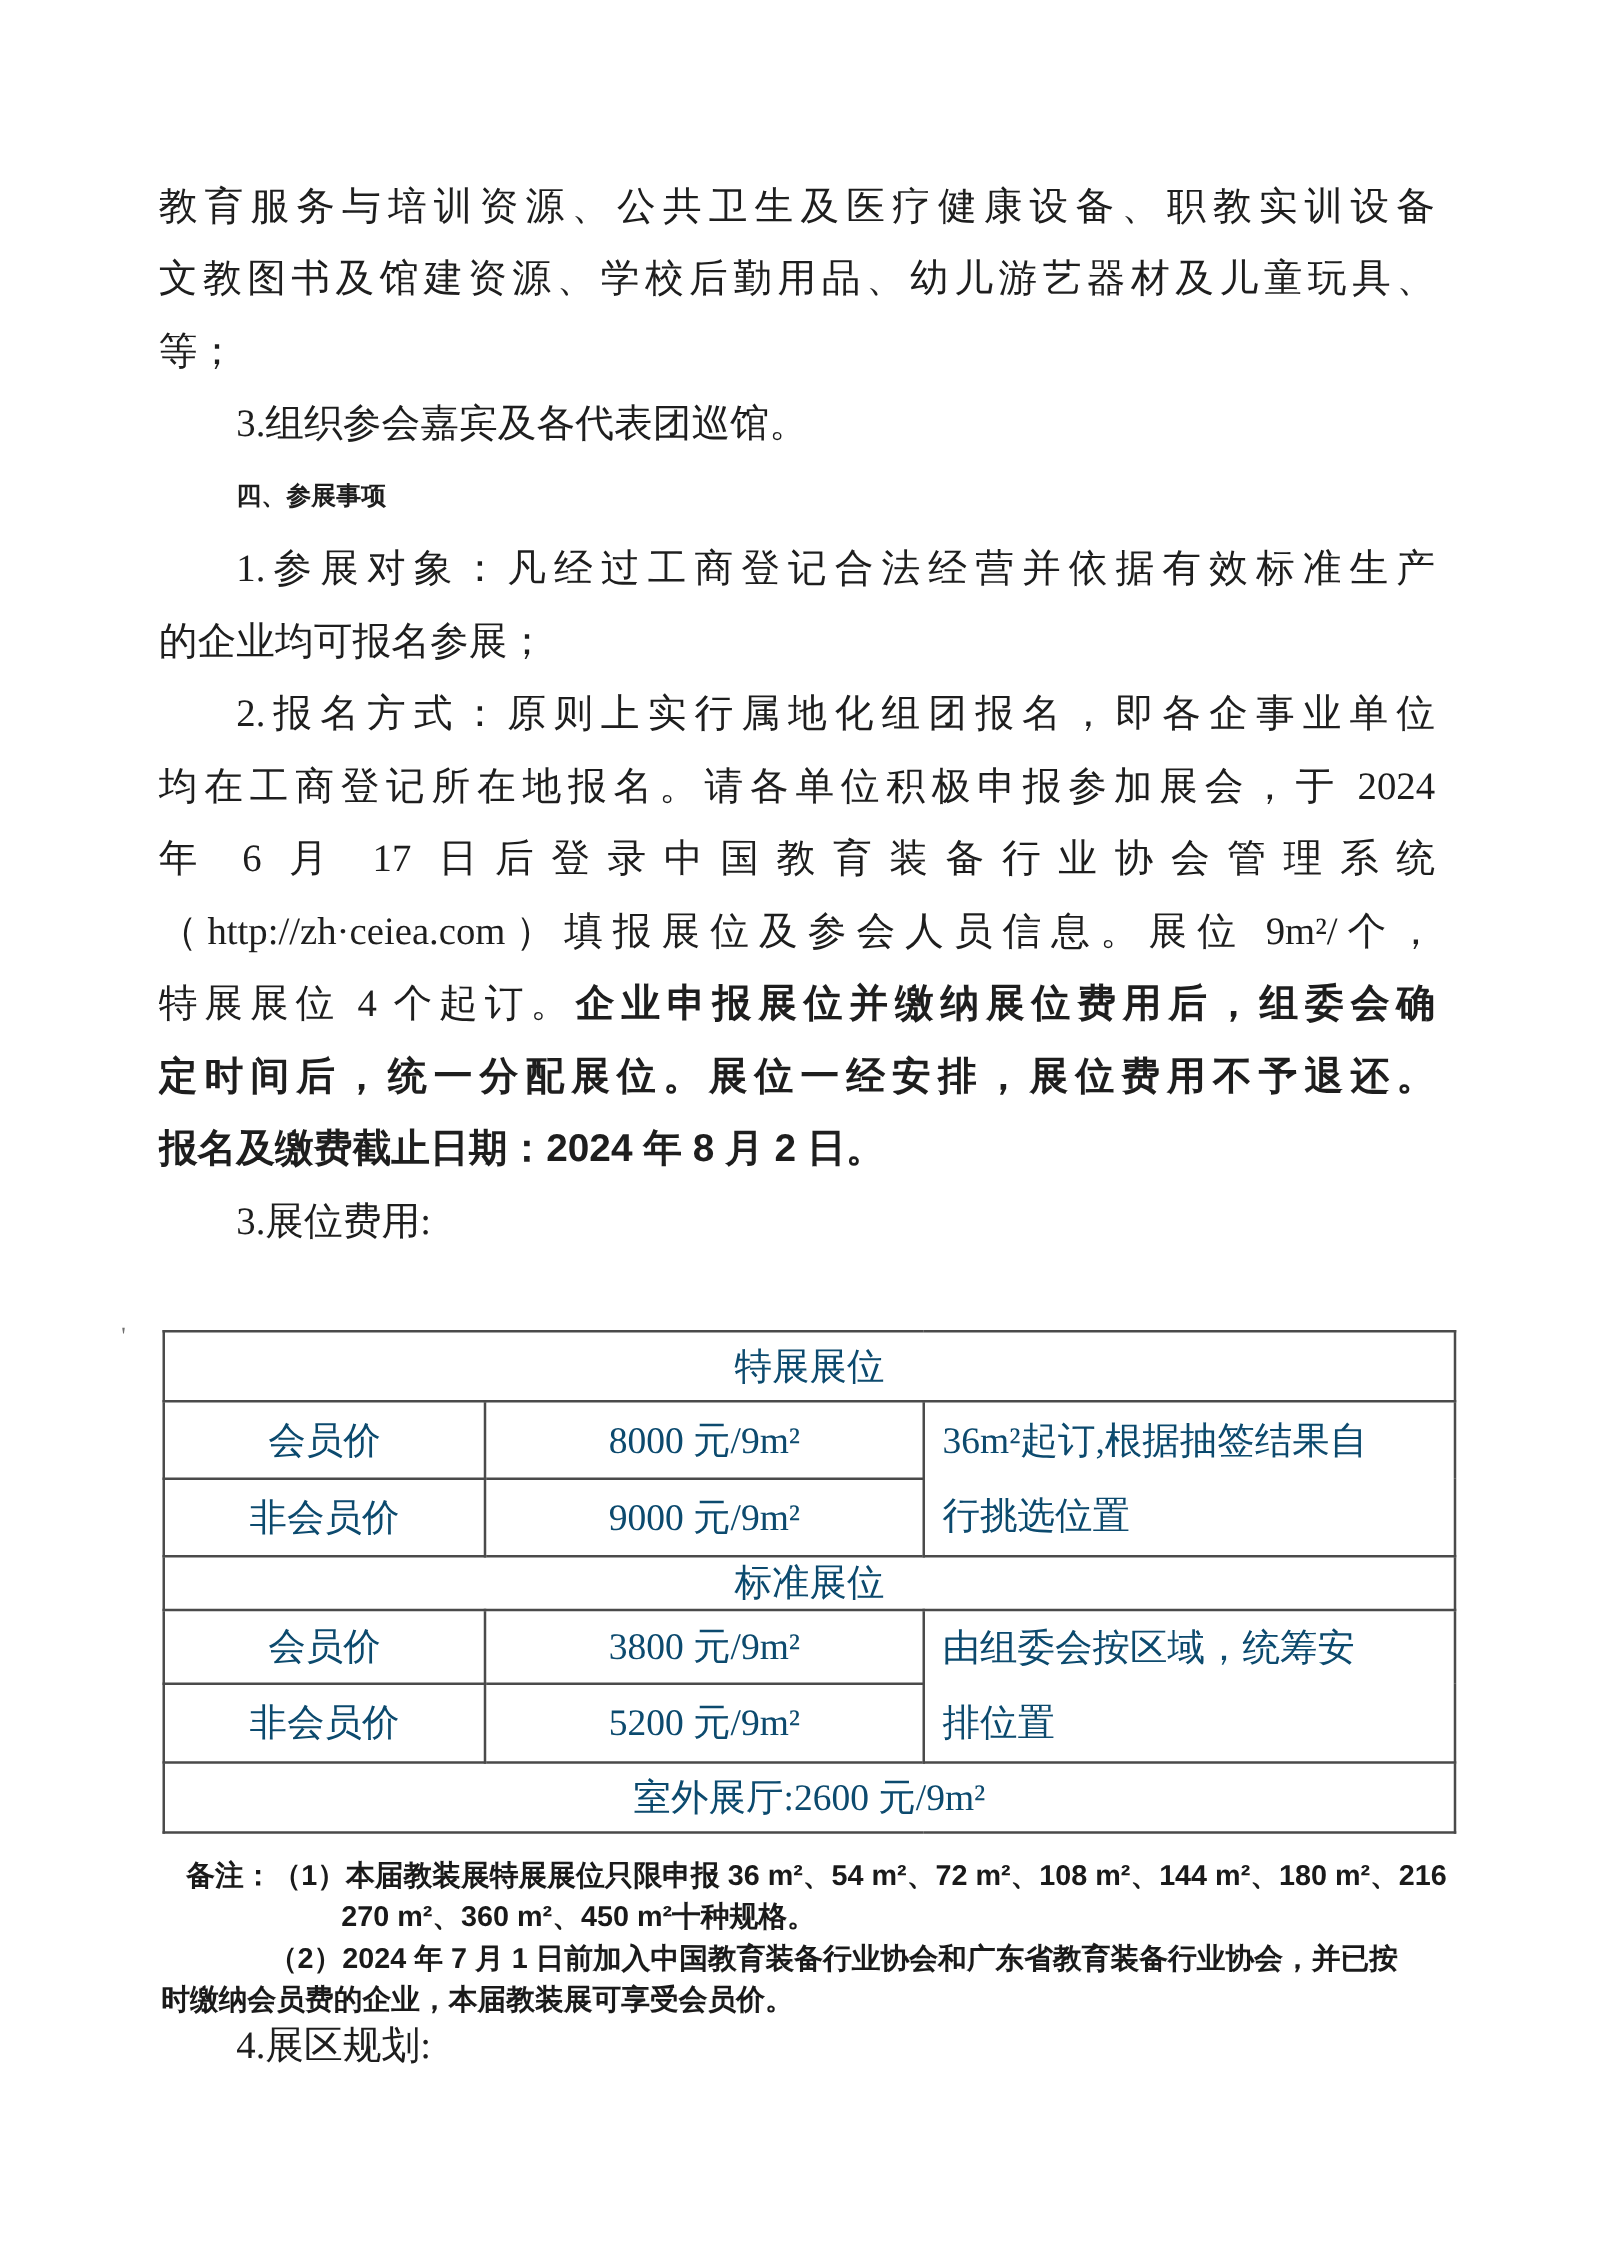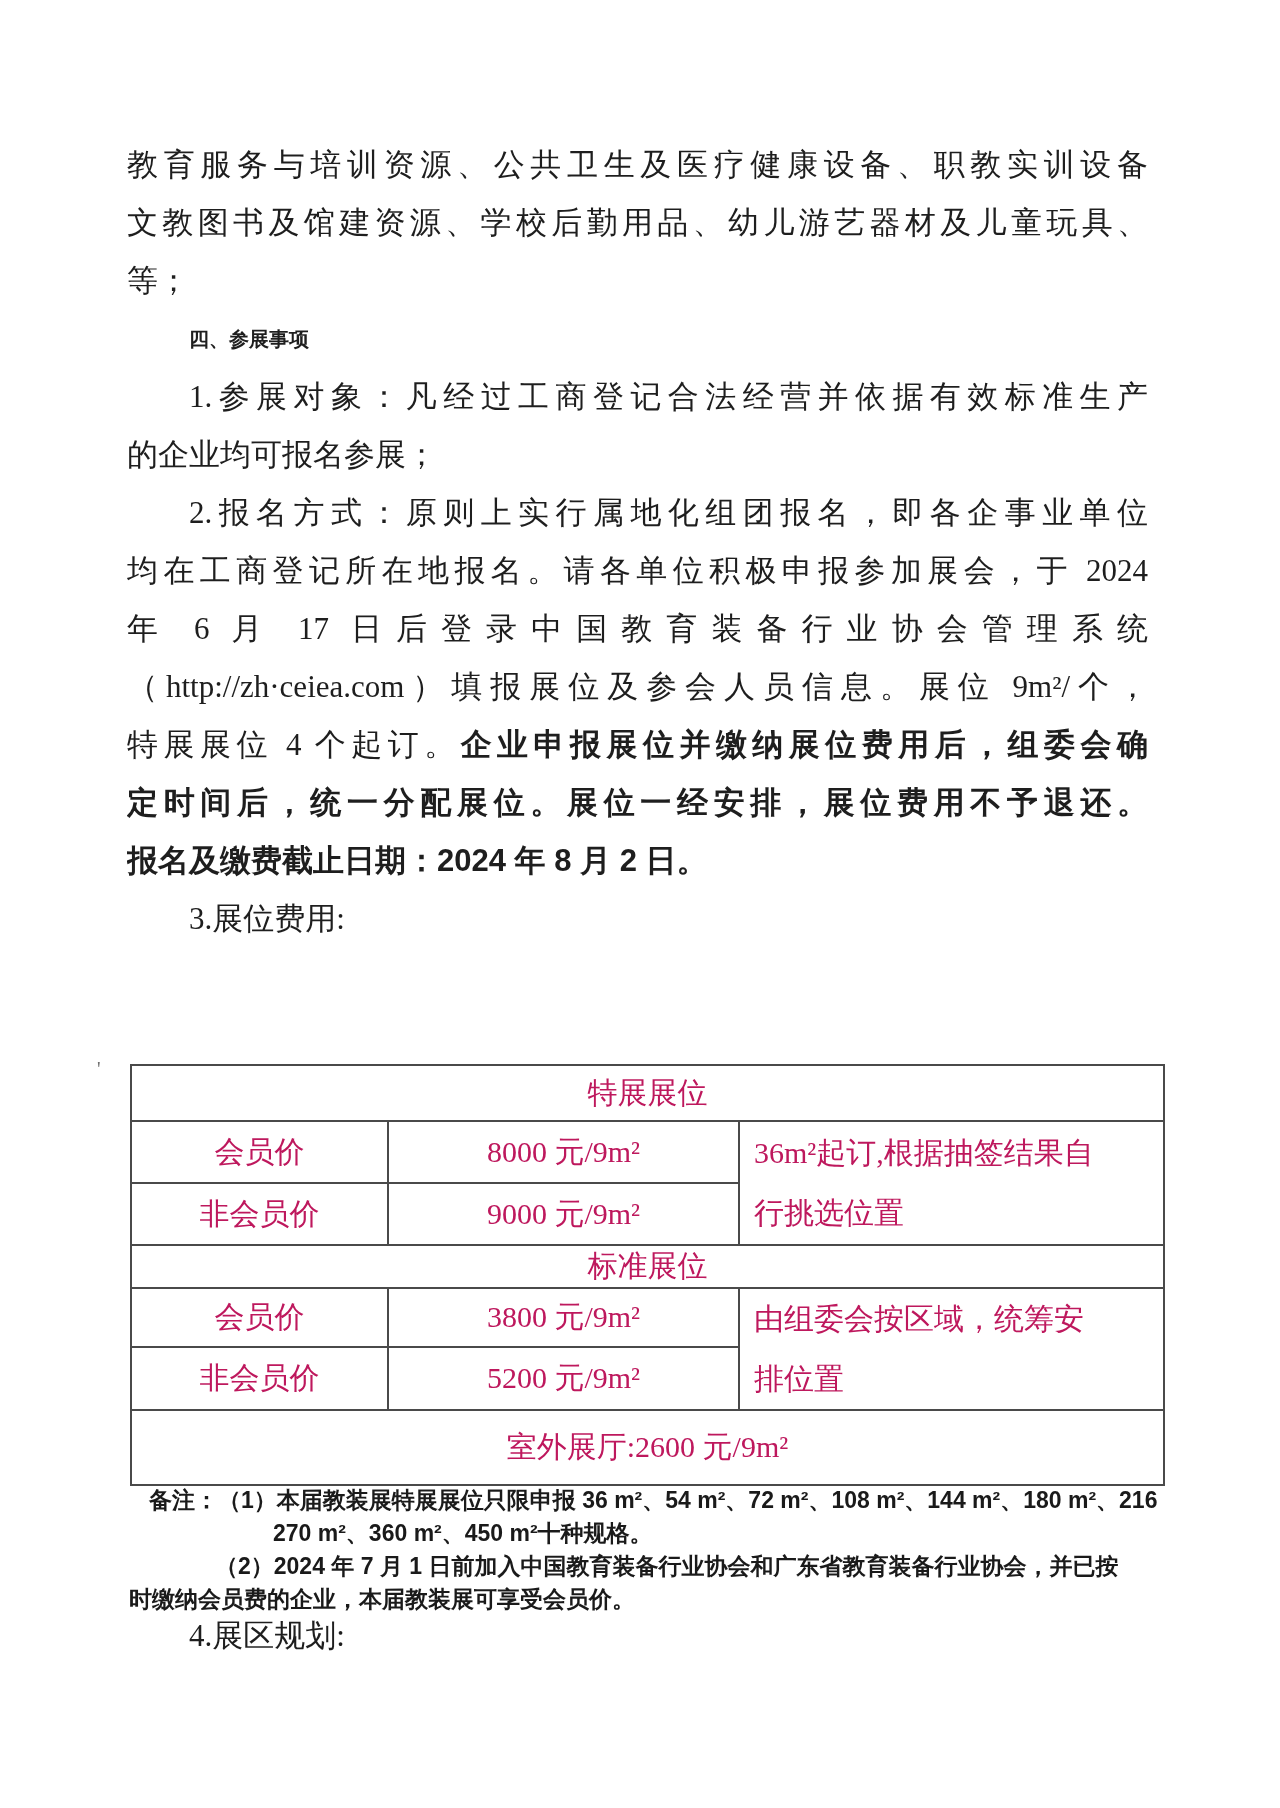--- a/index.html
+++ b/index.html
@@ -24,40 +24,40 @@
   .indent{ text-indent:62px; }
   .hei{ font-family:"Liberation Sans","DejaVu Sans",sans-serif; font-weight:bold; }
   .heading{ font-size:20px; }
 
   .fee-table{
     position:absolute;left:130px;top:1064px;
     width:1033px;
     border-collapse:collapse;
     table-layout:fixed;
     font-size:30px;
-    color:#be185d;
+    color:#0c4a6e;
   }
   .fee-table td{
     border:2px solid #4a4a4a;
     text-align:center;
     padding:0;
   }
   .fee-table td.note-cell{
     text-align:left;
     padding-left:14px;
     padding-right:10px;
     line-height:60px;
   }
   .r-h1{height:56px;}
   .r-d1{height:62px;}
   .r-d2{height:62px;}
   .r-h2{height:42px;}
   .r-d3{height:58px;}
   .r-d4{height:61px;}
-  .r-f {height:75px;}
+  .r-f {height:56px;}
 
   .notes{
     position:absolute;left:127px;top:1484px;width:1035px;
     font-family:"Liberation Sans","DejaVu Sans",sans-serif;
     font-weight:bold;
     font-size:23px;
     line-height:33px;
     color:#1a1a1a;
   }
   .note-line{height:33px;overflow:hidden;}
@@ -80,20 +80,21 @@
 <body>
 
 <div class="page">
 
   <span class="stray">'</span>
 
   <div class="content">
     <div class="line j">教育服务与培训资源、公共卫生及医疗健康设备、职教实训设备</div>
     <div class="line j">文教图书及馆建资源、学校后勤用品、幼儿游艺器材及儿童玩具、</div>
     <div class="line">等；</div>
+    <div class="line indent">3.组织参会嘉宾及各代表团巡馆。</div>
     <div class="line indent hei heading">四、参展事项</div>
     <div class="line j indent">1.参展对象：凡经过工商登记合法经营并依据有效标准生产</div>
     <div class="line">的企业均可报名参展；</div>
     <div class="line j indent">2.报名方式：原则上实行属地化组团报名，即各企事业单位</div>
     <div class="line j">均在工商登记所在地报名。请各单位积极申报参加展会，于 2024</div>
     <div class="line j">年 6 月 17 日后登录中国教育装备行业协会管理系统</div>
     <div class="line j">（http://zh·ceiea.com）填报展位及参会人员信息。展位 9m²/个，</div>
     <div class="line j"><span>特展展位 4 个起订。</span><span class="hei">企业申报展位并缴纳展位费用后，组委会确</span></div>
     <div class="line j hei">定时间后，统一分配展位。展位一经安排，展位费用不予退还。</div>
     <div class="line hei">报名及缴费截止日期：2024 年 8 月 2 日。</div>

